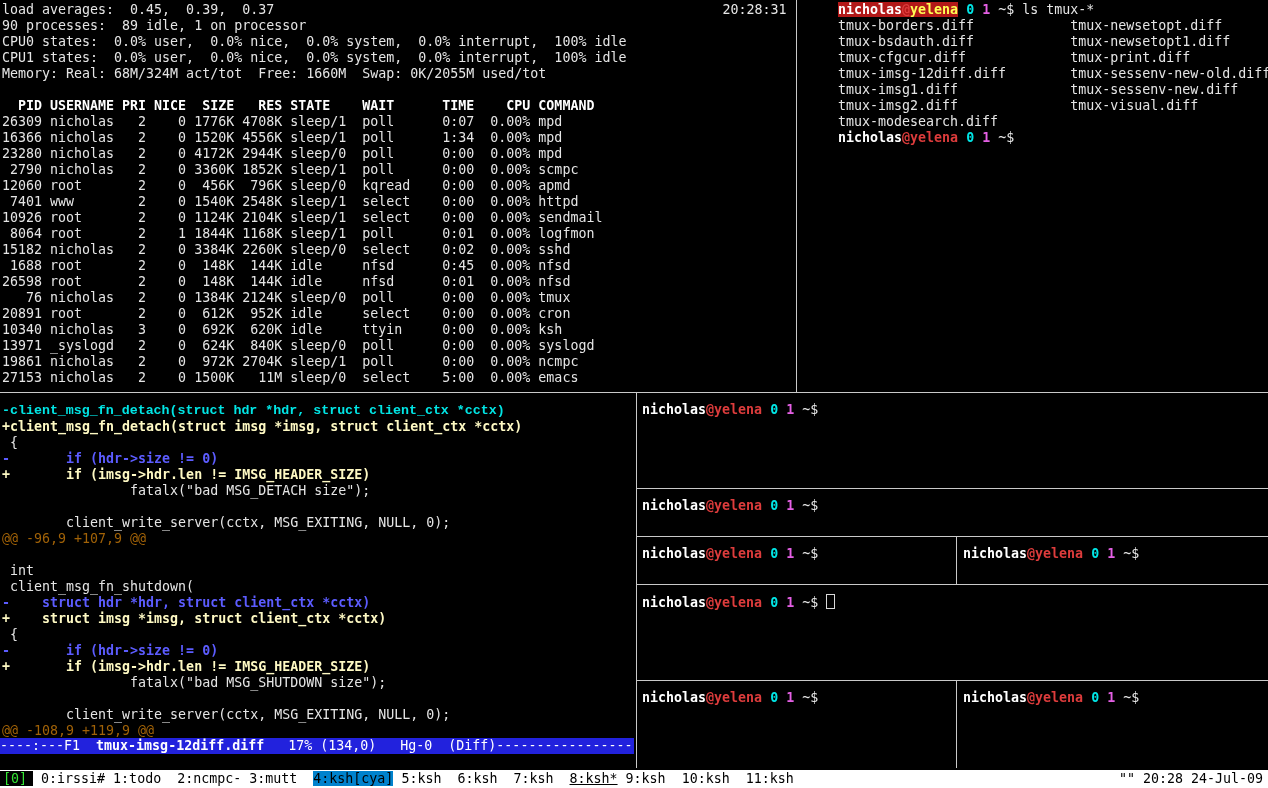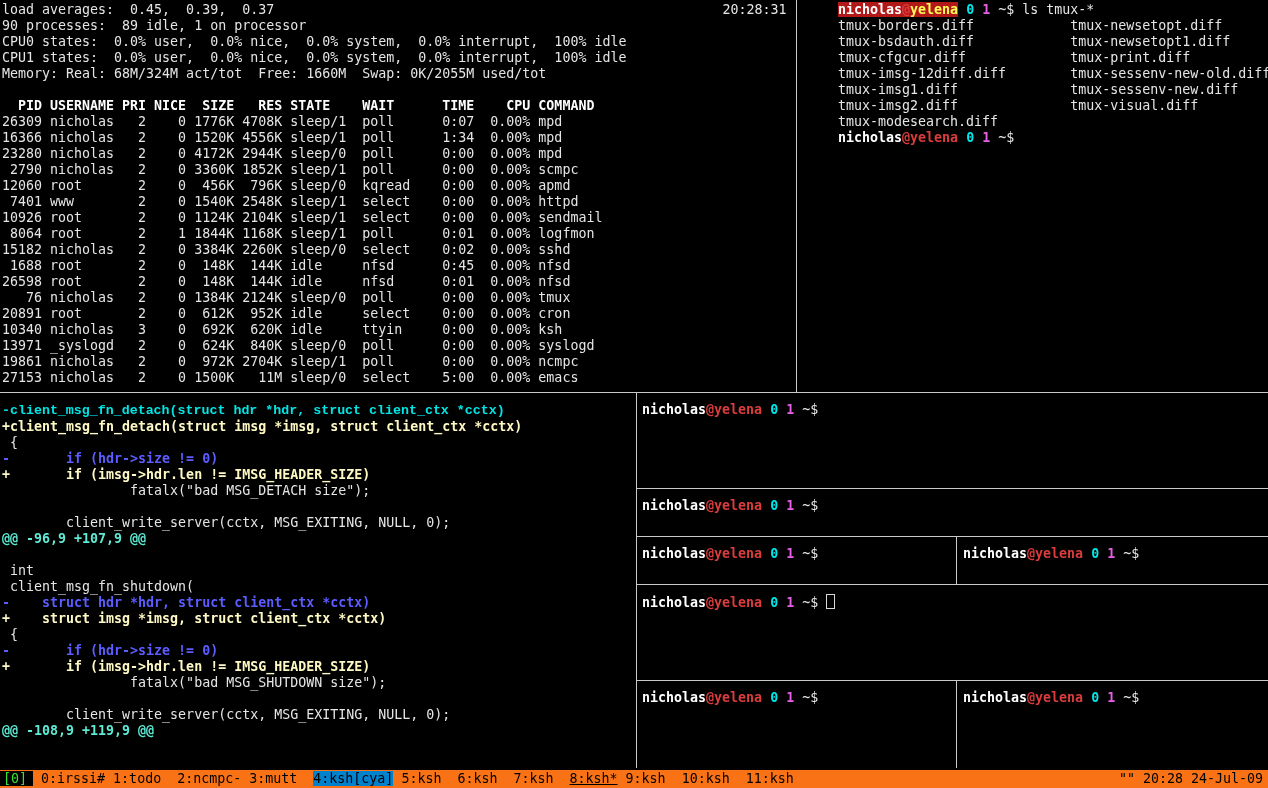--- a/index.html
+++ b/index.html
@@ -20,29 +20,29 @@
   .p-hl .p-user{color:#ffffff;}
   .p-host-hl{color:#ffff54;font-weight:bold;}
   .p-n1{color:#00e5e5;font-weight:bold;}
   .p-n2{color:#e560e5;font-weight:bold;}
   .p-sfx{color:#e5e5e5;}
   .cursor{display:inline-block;width:7px;height:13px;border:1px solid #d8d8d8;vertical-align:-2px;}
   
   .d-cyan{color:#00e5e5;font-weight:bold;font-family:Liberation Mono, monospace;}
   .d-yellow{color:#fef9c3;font-weight:bold;}
   .d-blue{color:#5c5cff;font-weight:bold;text-align:right;}
-  .d-green{color:#5eead4;font-weight:bold;}
+  .d-green{color:#a16207;font-weight:normal;}
   .d-fg{color:#e5e5e5;}
   
   .modeline{position:absolute;left:0;top:338px;height:16px;width:634px;
     background:#2222dd;color:#ffffff;white-space:pre;overflow:hidden;}
   .ml-file{font-weight:bold;}
   
   .statusbar{position:absolute;left:0;top:770px;width:1268px;height:18px;
-    background:#f97316;color:#000;white-space:pre;line-height:18px;overflow:hidden;}
+    background:#ffffff;color:#000;white-space:pre;line-height:18px;overflow:hidden;}
   .sess{background:#000;color:#33e533;padding:0 6px 0 3px;}
   .w-current{text-decoration:underline;}
   .w-alert{background:#0082cd;color:#000;}
   .sright{position:absolute;right:5px;top:0;}
 </style>
 </head>
 <body>
 
 <div class="screen">
 
@@ -100,20 +100,21 @@
 <span class="d-fg"> client_msg_fn_shutdown(</span>
 <span class="d-blue">-    struct hdr *hdr, struct client_ctx *cctx)</span>
 <span class="d-yellow">+    struct imsg *imsg, struct client_ctx *cctx)</span>
 <span class="d-fg"> {</span>
 <span class="d-blue">-       if (hdr-&gt;size != 0)</span>
 <span class="d-yellow">+       if (imsg-&gt;hdr.len != IMSG_HEADER_SIZE)</span>
 <span class="d-fg">                fatalx("bad MSG_SHUTDOWN size");</span>
 <span class="d-fg"></span>
 <span class="d-fg">        client_write_server(cctx, MSG_EXITING, NULL, 0);</span>
 <span class="d-green">@@ -108,9 +119,9 @@</span></pre>
+    <div class="modeline"><span>----:---F1  </span><span class="ml-file">tmux-imsg-12diff.diff</span><span>   17% (134,0)   Hg-0  (Diff)-----------------</span></div>
   </div>
 
   <div class="pane" style="left:640px;top:400px;width:628px;height:88px">
     <div class="promptline" id="prompt-a"><span class="p-user">nicholas</span><span class="p-at">@</span><span class="p-host">yelena</span> <span class="p-n1">0</span> <span class="p-n2">1</span> <span class="p-sfx">~$</span></div>
   </div>
   <div class="pane" style="left:640px;top:496px;width:628px;height:40px">
     <div class="promptline" id="prompt-b"><span class="p-user">nicholas</span><span class="p-at">@</span><span class="p-host">yelena</span> <span class="p-n1">0</span> <span class="p-n2">1</span> <span class="p-sfx">~$</span></div>
   </div>
   <div class="pane" style="left:640px;top:544px;width:316px;height:40px">
     <div class="promptline" id="prompt-c"><span class="p-user">nicholas</span><span class="p-at">@</span><span class="p-host">yelena</span> <span class="p-n1">0</span> <span class="p-n2">1</span> <span class="p-sfx">~$</span></div>

